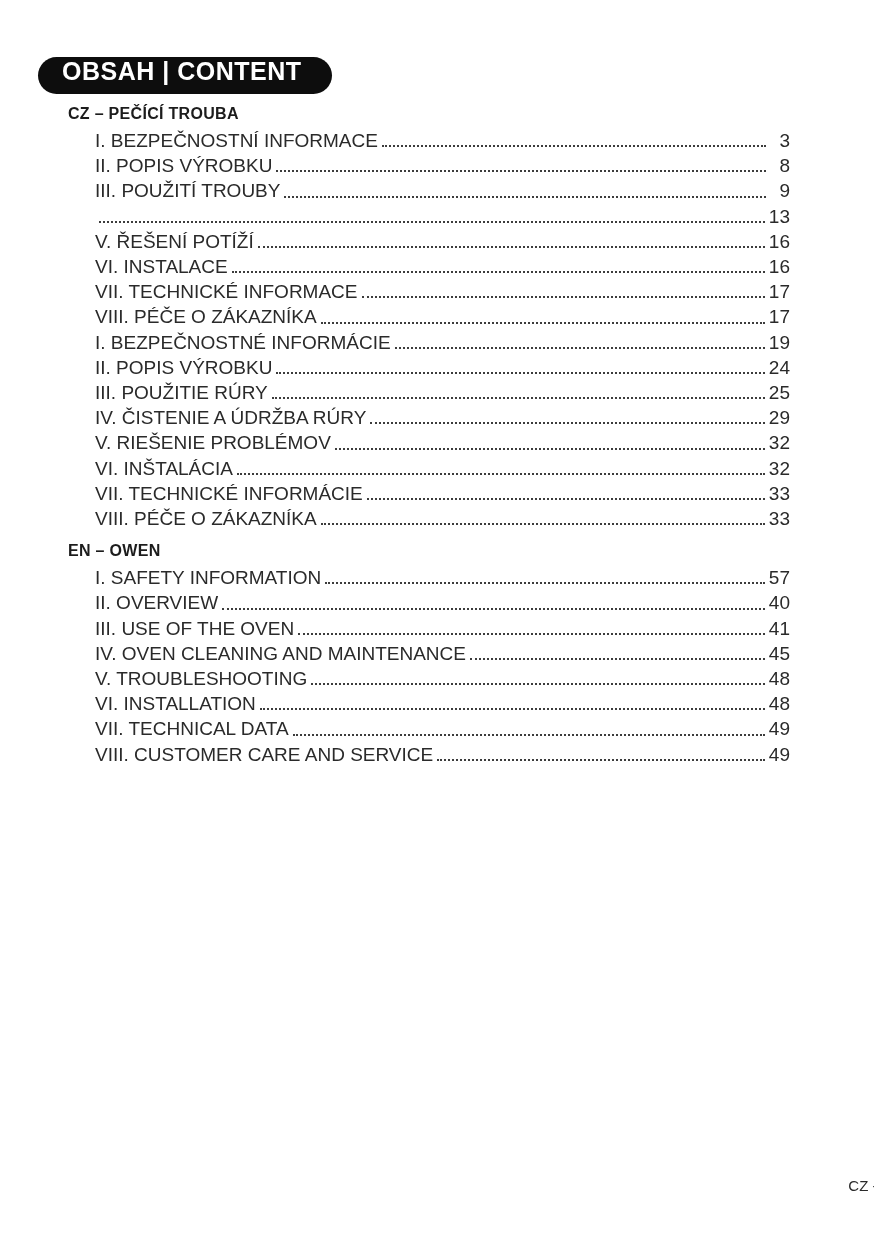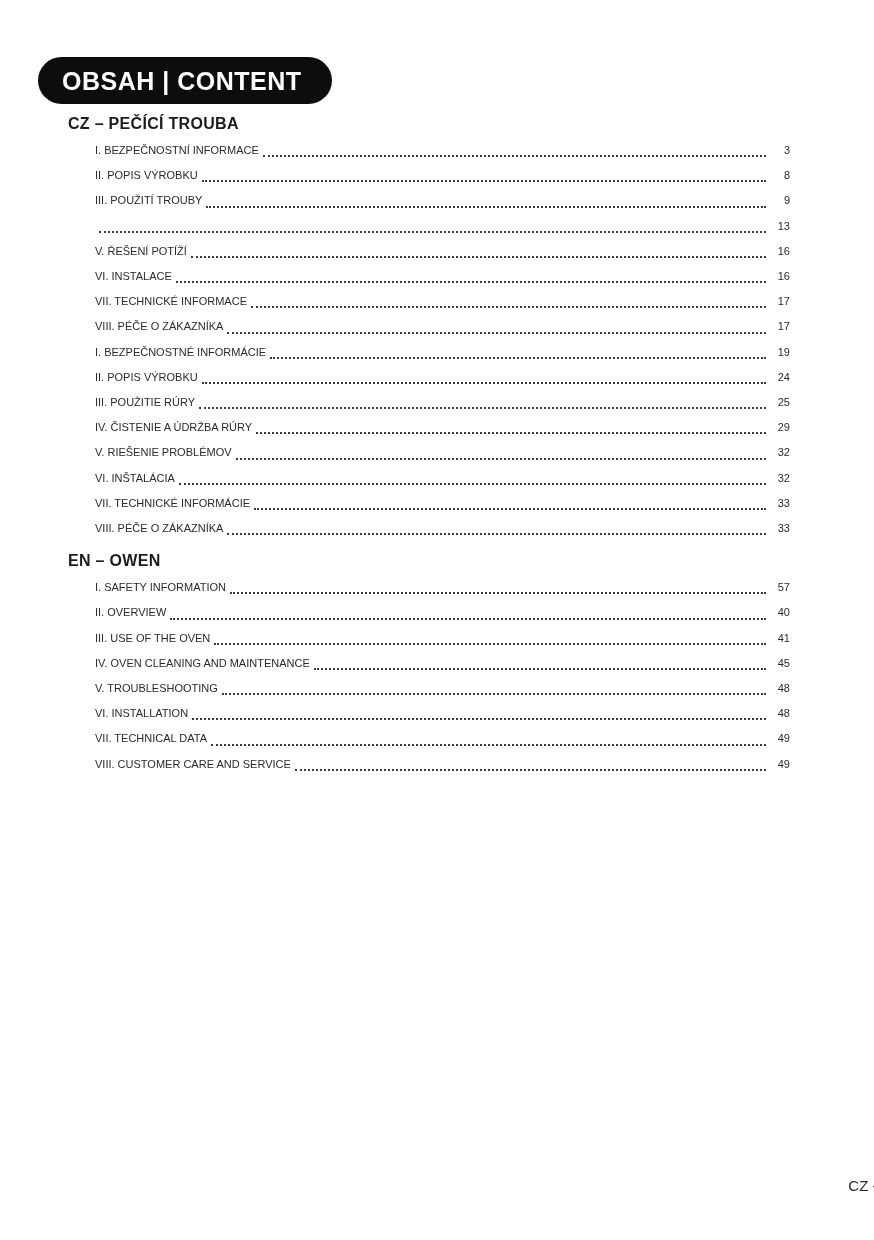--- a/index.html
+++ b/index.html
@@ -19,21 +19,21 @@
     width: 874px;
     height: 1240px;
     position: relative;
     background: #ffffff;
   }
   .pill {
     display: inline-block;
     background: #0d0d0d;
     color: #ffffff;
     border-radius: 24px;
-    padding: 10px 30px 8px 24px;
+    padding: 0 30px 8px 24px;
     margin: 57px 0 0 38px;
     font-size: 25px;
     font-weight: 600;
     letter-spacing: 0.5px;
   }
   .content {
     margin: 8px 84px 0 68px;
   }
   .section-title {
     font-size: 16px;
@@ -41,21 +41,21 @@
     margin: 11px 0 5px 0;
     letter-spacing: 0.3px;
     color: #1c1c1c;
   }
   .entries {
     margin-left: 27px;
   }
   .toc-entry {
     display: flex;
     align-items: flex-end;
-    font-size: 11px;
+    font-size: 19px;
     line-height: 25.2px;
     color: #2a2a2a;
   }
   .entry-label {
     white-space: nowrap;
   }
   .leader {
     flex: 1;
     border-bottom: 2px dotted #3c3c3c;
     margin: 0 4px 6px 4px;

